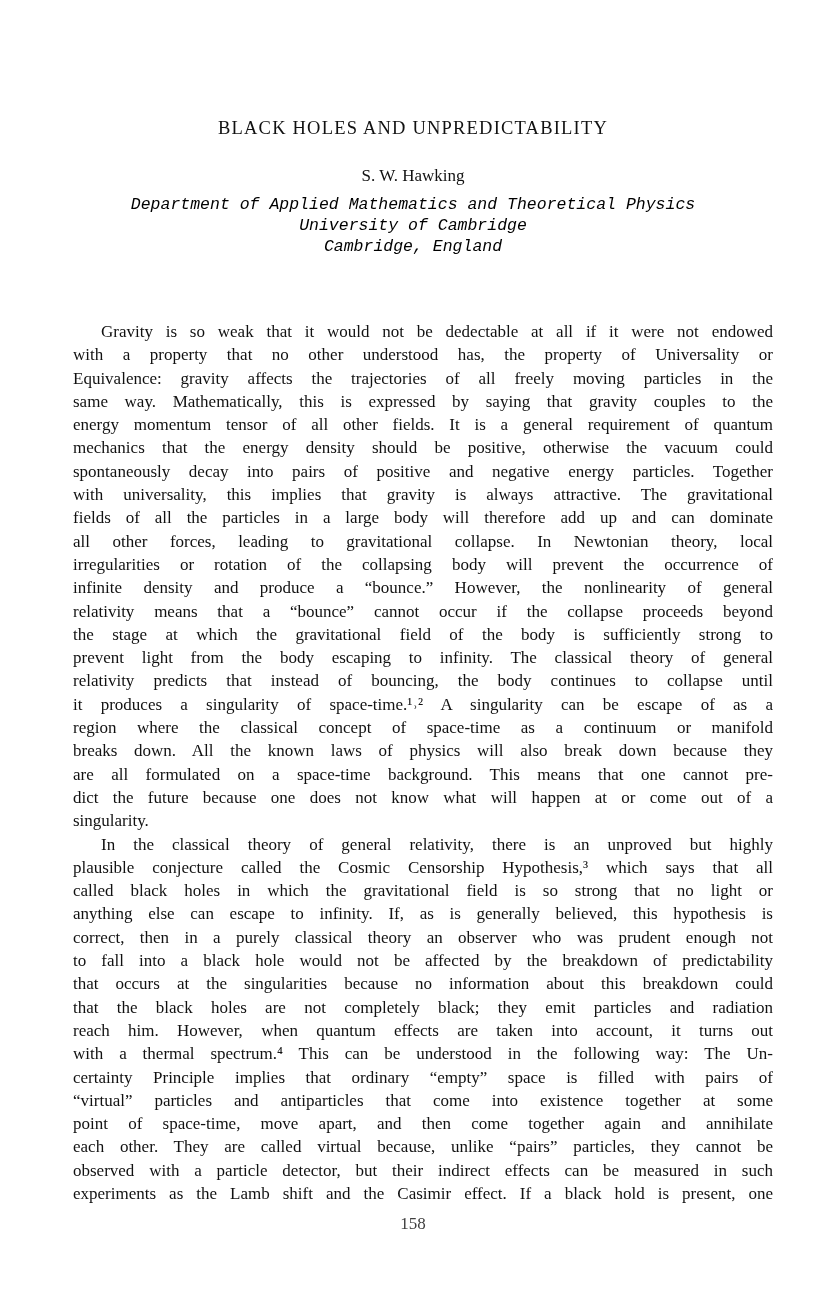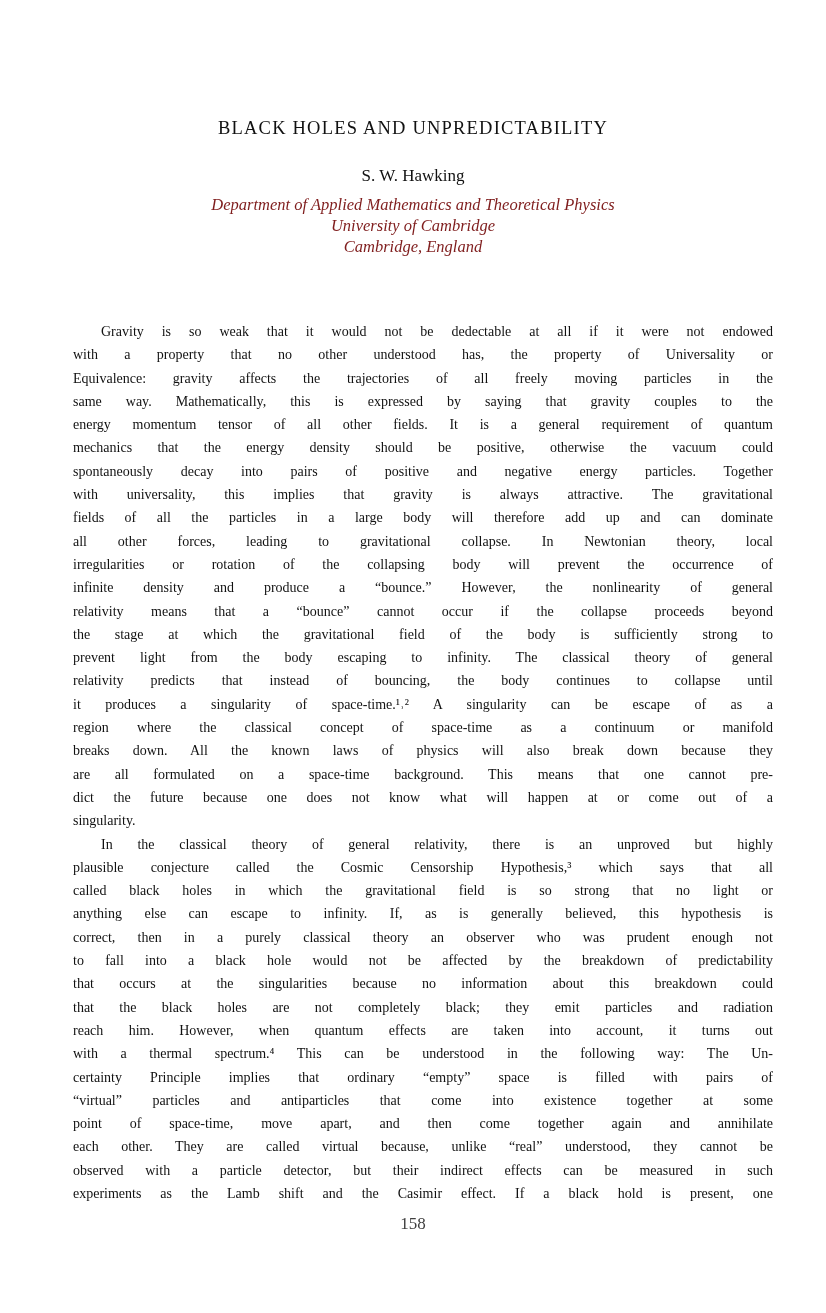--- a/index.html
+++ b/index.html
@@ -12,26 +12,26 @@
   .title {
     position: absolute; top: 118px; left: 0; width: 826px; text-align: center;
     font-size: 18.5px; letter-spacing: 1.2px; color: #111;
   }
   .author {
     position: absolute; top: 166px; left: 0; width: 826px; text-align: center;
     font-size: 17px; color: #111;
   }
   .affil {
     position: absolute; top: 194px; left: 0; width: 826px; text-align: center;
-    font-size: 16.5px; font-style: italic; line-height: 21px; color: #7f1d1d;
+    font-size: 16.5px; font-style: italic; line-height: 21px; color: #000000; font-family: Liberation Mono, monospace;
   }
   .affil div { height: 21px; }
   .body {
     position: absolute; top: 320px; left: 73px; width: 700px;
-    font-size: 14px; line-height: 23.3px; color: #111;
+    font-size: 17px; line-height: 23.3px; color: #111;
   }
   .ln {
     display: block; height: 23.3px; white-space: nowrap;
     text-align: justify; text-align-last: justify;
   }
   .ln.last { text-align-last: left; }
   .ln.indent { padding-left: 28px; }
   .pagenum {
     position: absolute; top: 1214px; left: 0; width: 826px; text-align: center;
     font-size: 17px; color: #404040;
@@ -81,20 +81,20 @@
       <span class="ln">anything else can escape to infinity. If, as is generally believed, this hypothesis is</span>
       <span class="ln">correct, then in a purely classical theory an observer who was prudent enough not</span>
       <span class="ln">to fall into a black hole would not be affected by the breakdown of predictability</span>
       <span class="ln">that occurs at the singularities because no information about this breakdown could</span>
       <span class="ln">that the black holes are not completely black; they emit particles and radiation</span>
       <span class="ln">reach him. However, when quantum effects are taken into account, it turns out</span>
       <span class="ln">with a thermal spectrum.⁴ This can be understood in the following way: The Un-</span>
       <span class="ln">certainty Principle implies that ordinary “empty” space is filled with pairs of</span>
       <span class="ln">“virtual” particles and antiparticles that come into existence together at some</span>
       <span class="ln">point of space-time, move apart, and then come together again and annihilate</span>
-      <span class="ln">each other. They are called virtual because, unlike “real” understood, they cannot be</span>
+      <span class="ln">each other. They are called virtual because, unlike “pairs” particles, they cannot be</span>
       <span class="ln">observed with a particle detector, but their indirect effects can be measured in such</span>
       <span class="ln">experiments as the Lamb shift and the Casimir effect. If a black hold is present, one</span>
     </div>
   </div>
 
   <div class="pagenum">158</div>
 </div>
 
 </body></html>

